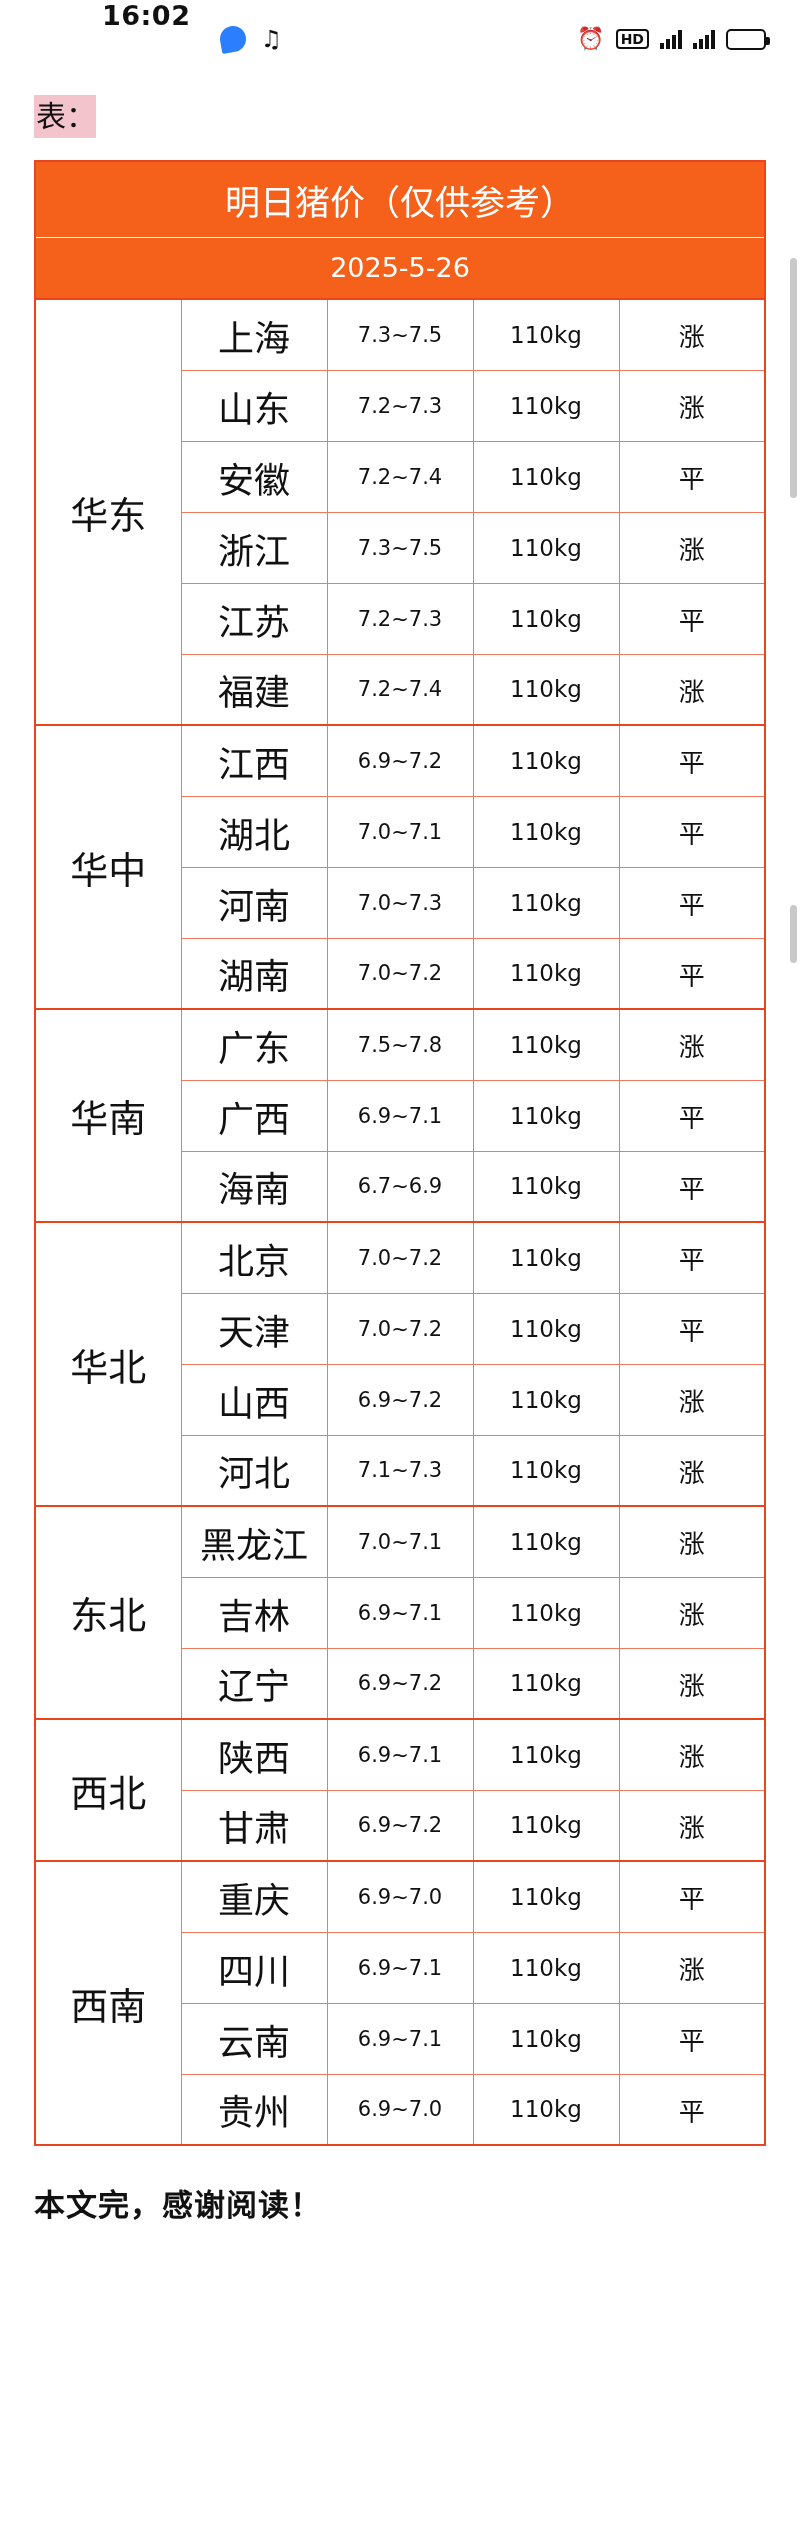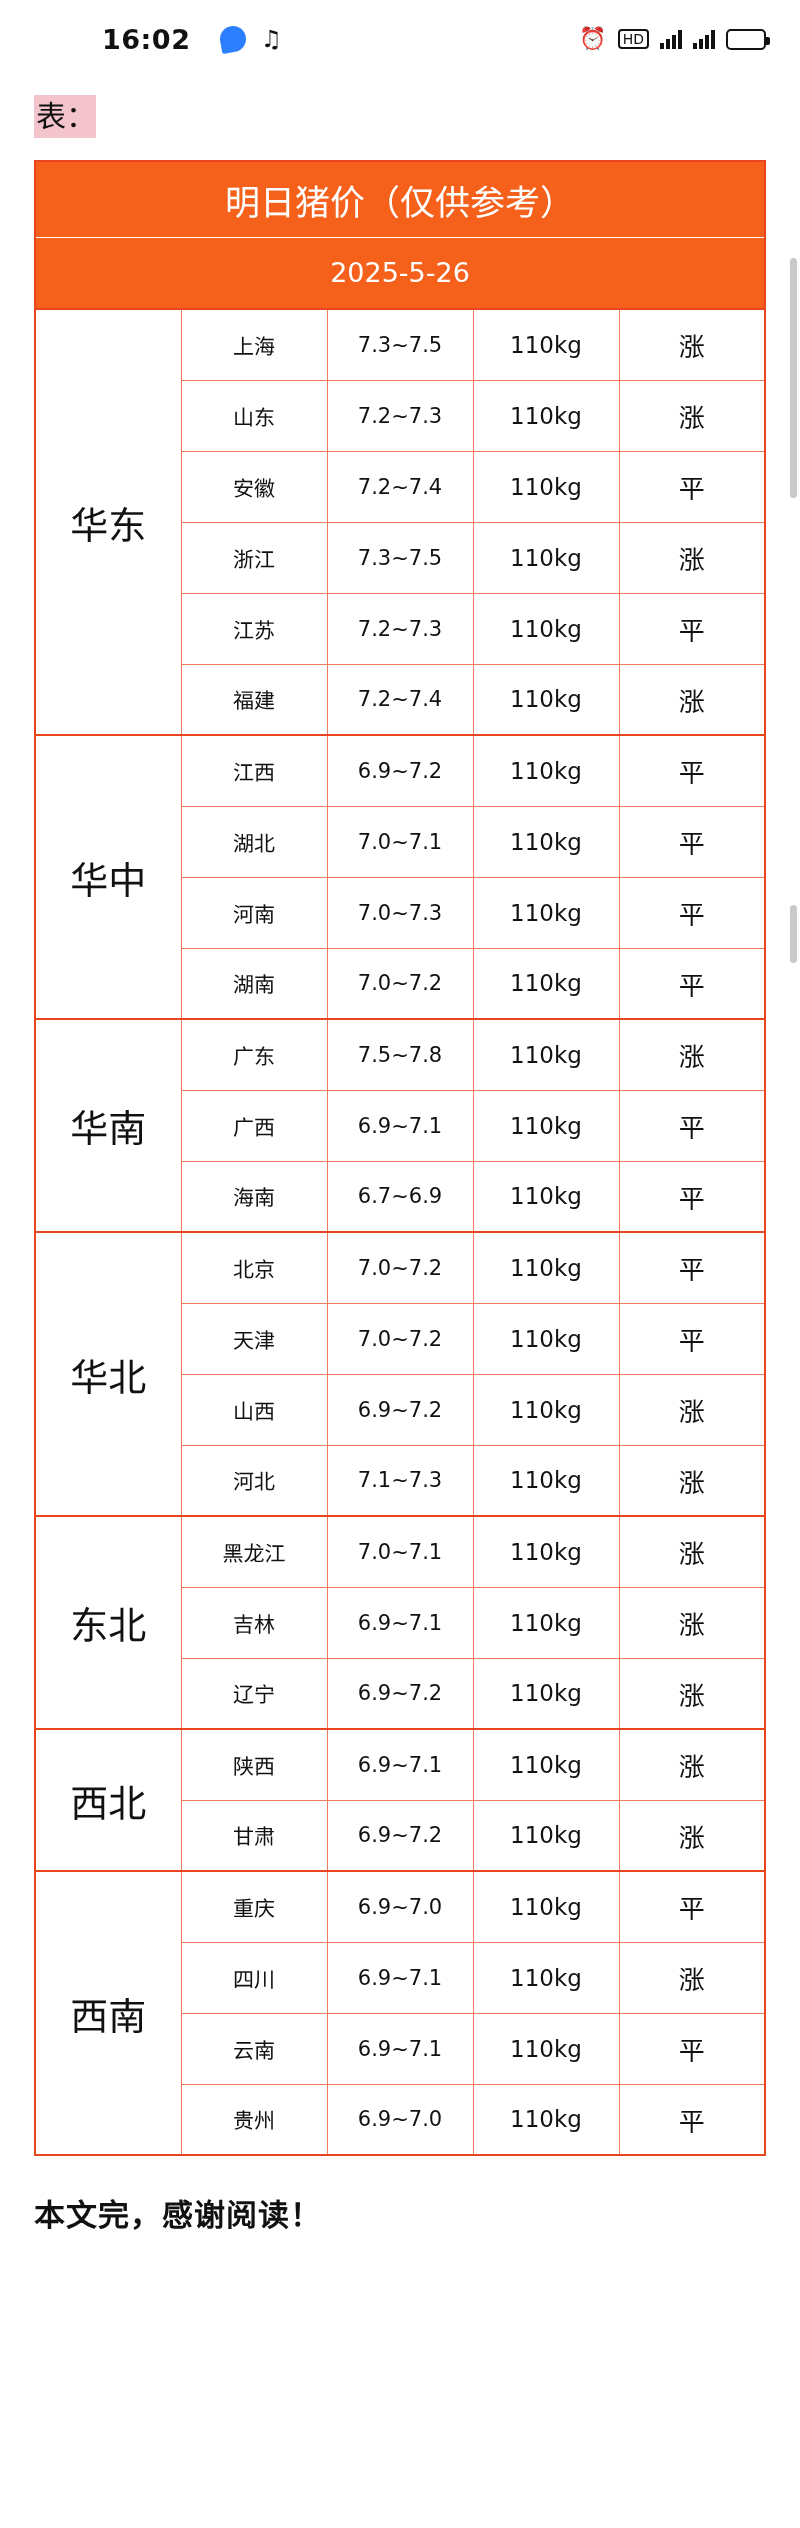--- a/index.html
+++ b/index.html
@@ -12,21 +12,20 @@
   body {
     width: 800px;
     min-height: 2528px;
     position: relative;
   }
 
   
   .statusbar {
     height: 78px;
     display: flex;
-    align-items: center;
     padding: 0 34px;
     font-size: 26px;
     color: #111;
     position: relative;
   }
   .sb-time {
     font-size: 27px;
     font-weight: 600;
     letter-spacing: .5px;
     margin-left: 68px;
@@ -56,21 +55,21 @@
     height: 78px;
     display: flex;
     align-items: center;
     gap: 11px;
   }
   .sb-right .glyph { font-size: 22px; color: #111; line-height: 1; }
   .hd-badge {
     border: 2px solid #111;
     border-radius: 4px;
     font-size: 14px;
-    font-weight: 400;
+    font-weight: 700;
     padding: 1px 3px;
     line-height: 1;
   }
   .bars {
     display: inline-flex;
     align-items: flex-end;
     gap: 2px;
     height: 20px;
   }
   .bars i { display: block; width: 4px; background: #111; }
@@ -134,30 +133,30 @@
     font-size: 35px;
     font-weight: 700;
     height: 76px;
     border-bottom: 1px solid #fff !important;
   }
   .tbl-date {
     background: #f5601a;
     color: #ffffff !important;
     font-size: 27px;
     font-weight: 700;
-    height: 72px;
+    height: 62px;
     border-bottom: 2px solid #e8441e !important;
   }
   .region-cell {
     font-size: 38px;
     font-weight: 500;
     width: 118px;
   }
   .prov-cell {
-    font-size: 21px;
+    font-size: 36px;
     width: 148px;
   }
   .range-cell {
     font-size: 21px;
     width: 162px;
   }
   .weight-cell {
     font-size: 23px;
     width: 158px;
   }

